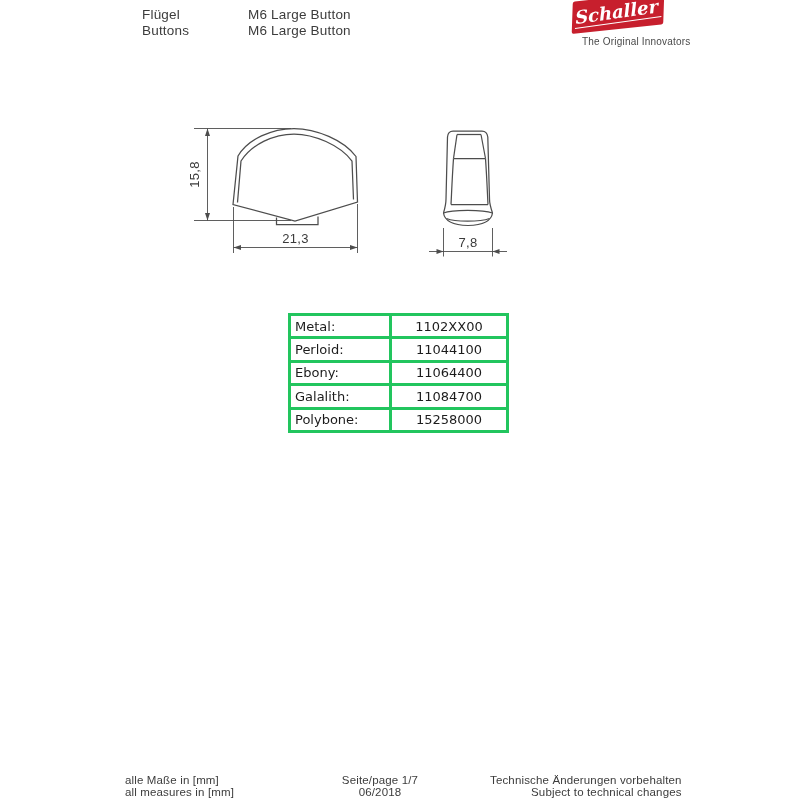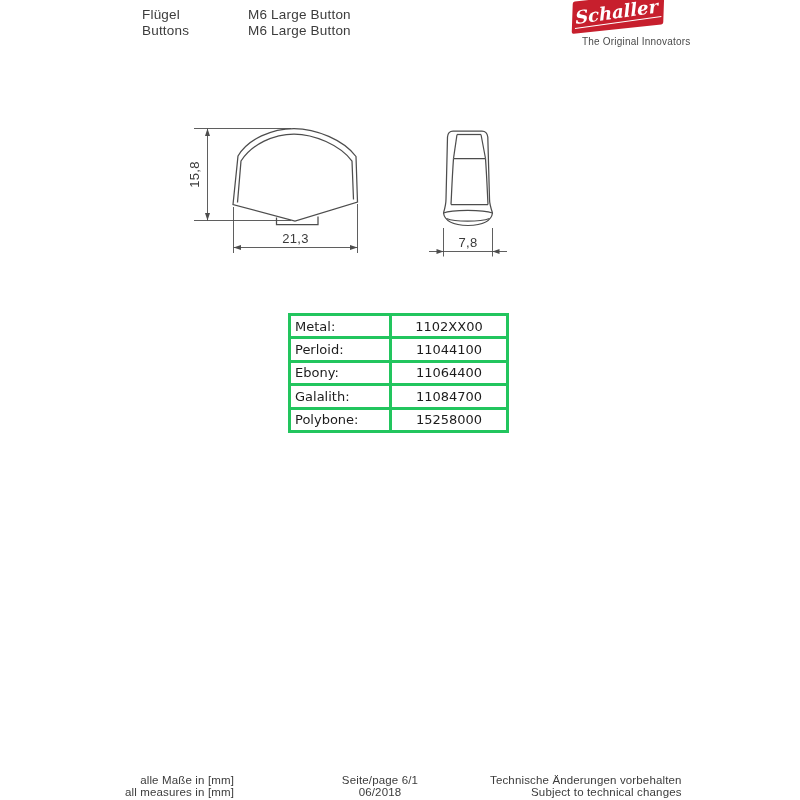--- a/index.html
+++ b/index.html
@@ -126,26 +126,26 @@
         <td class="lbl">Galalith:</td>
         <td class="val">11084700</td>
       </tr>
       <tr>
         <td class="lbl">Polybone:</td>
         <td class="val">15258000</td>
       </tr>
     </tbody>
   </table>
 
-  <div class="abs foot" style="left:125px;top:774px;text-align:right;">
+  <div class="abs foot" style="left:125px;top:774px;">
     <div>alle Maße in [mm]</div>
     <div>all measures in [mm]</div>
   </div>
   <div class="abs foot" id="footer-center" style="left:328px;top:774px;">
-    <div>Seite/page 6/1</div>
+    <div>Seite/page 1/7</div>
     <div>06/2018</div>
   </div>
   <div class="abs foot" style="left:490px;top:774px;text-align:right;">
     <div>Technische Änderungen vorbehalten</div>
     <div>Subject to technical changes</div>
   </div>
 
 </div>
 
 </body></html>

